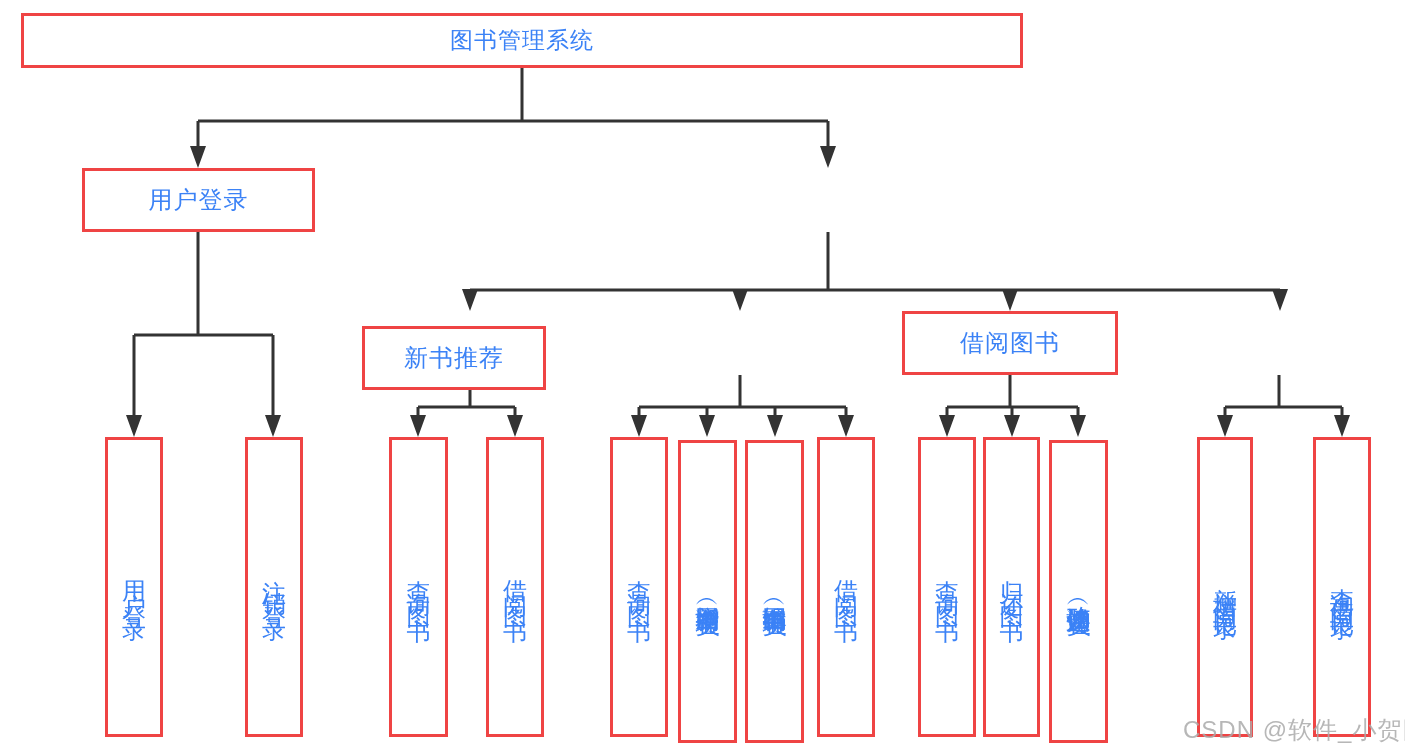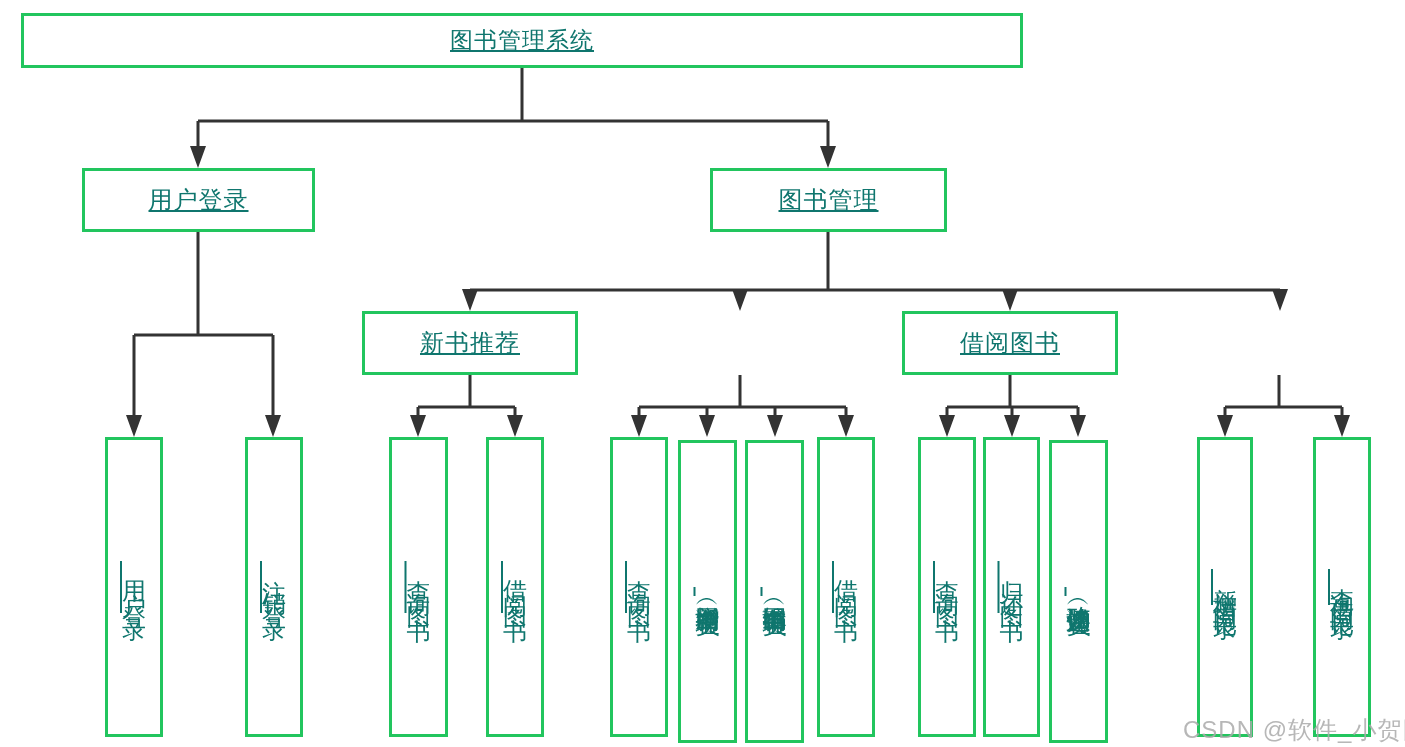--- a/index.html
+++ b/index.html
@@ -18,29 +18,28 @@
   #connectors {
     position: absolute;
     left: 0;
     top: 0;
     width: 1405px;
     height: 747px;
   }
   .node {
     position: absolute;
     box-sizing: border-box;
-    border: 3px solid #22c55e;
+    border: 3px solid #ef4444;
     background: #ffffff;
-    color: #0f766e;
+    color: #3b82f6;
     display: flex;
     align-items: center;
     justify-content: center;
     text-align: center;
     letter-spacing: 1px;
-    text-decoration: underline;
   }
   .lv1 { font-size: 23px; }
   .lv2, .lv3 { font-size: 24px; }
   .leaf {
     font-size: 24px;
     writing-mode: vertical-rl;
     text-orientation: mixed;
     line-height: 1;
   }
   .watermark {
@@ -111,23 +110,22 @@
              M939,415 L955,415 L947,437 Z
              M1004,415 L1020,415 L1012,437 Z
              M1070,415 L1086,415 L1078,437 Z
              M1217,415 L1233,415 L1225,437 Z
              M1334,415 L1350,415 L1342,437 Z"></path>
   </svg>
 
   <div class="node lv1" style="left:21px; top:13px; width:1002px; height:55px;">图书管理系统</div>
 
   <div class="node lv2" style="left:82px; top:168px; width:233px; height:64px;">用户登录</div>
-  <div class="node lv2" style="left:710px; top:168px; width:237px; height:64px;">图书管理</div>
 
-  <div class="node lv3" style="left:362px; top:311px; width:216px; height:64px;">新书推荐</div>
+  <div class="node lv3" style="left:362px; top:326px; width:184px; height:64px;">新书推荐</div>
   <div class="node lv3" style="left:902px; top:311px; width:216px; height:64px;">借阅图书</div>
 
   <div class="node leaf" style="left: 105px; top: 437px; width: 58px; height: 300px; letter-spacing: 13px;">用户登录</div>
   <div class="node leaf" style="left: 245px; top: 437px; width: 58px; height: 300px; letter-spacing: 13px;">注销登录</div>
 
   <div class="node leaf" style="left: 389px; top: 437px; width: 59px; height: 300px; letter-spacing: 13px;">查询图书</div>
   <div class="node leaf" style="left: 486px; top: 437px; width: 58px; height: 300px; letter-spacing: 13px;">借阅图书</div>
 
   <div class="node leaf" style="left: 610px; top: 437px; width: 58px; height: 300px; letter-spacing: 13px;">查询图书</div>
   <div class="node leaf" style="left: 678px; top: 440px; width: 59px; height: 303px; letter-spacing: 1px;">新增图书（管理员）</div>

